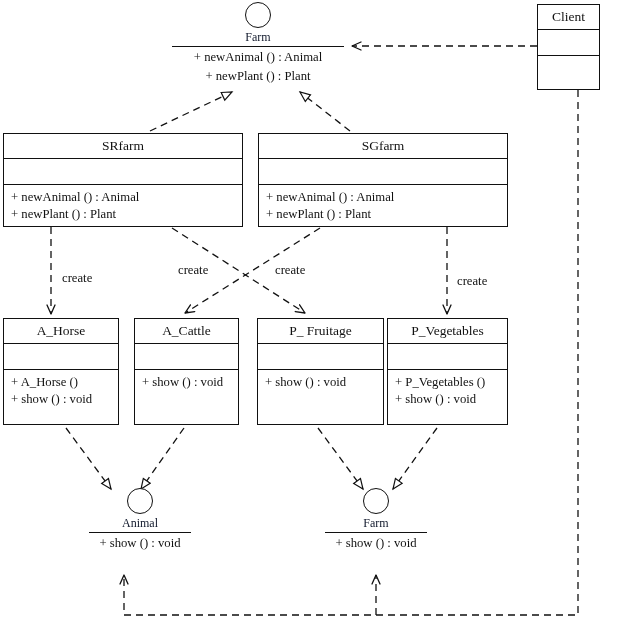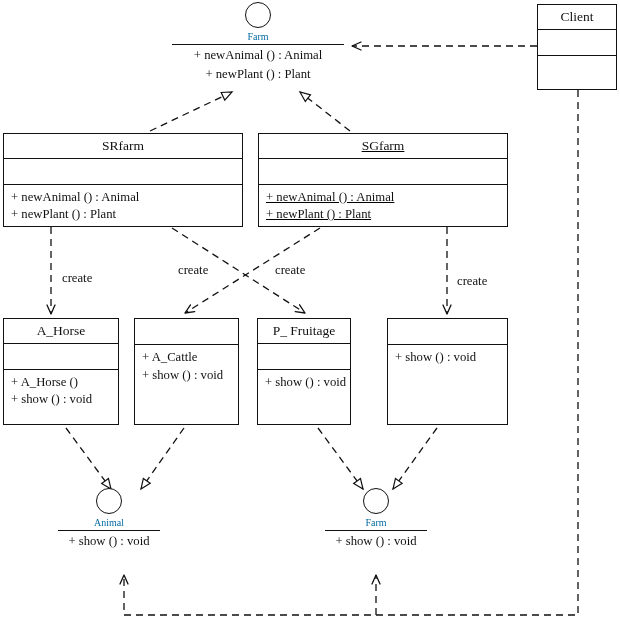--- a/index.html
+++ b/index.html
@@ -55,22 +55,22 @@
   }
   .iface .ball {
     width: 26px; height: 26px;
     border: 1.3px solid #111;
     border-radius: 50%;
     margin: 0 auto 3px auto;
     background: #fff;
     box-sizing: border-box;
   }
   .iface .iname {
-    font-size: 10px;
-    color: #0369a1;
+    font-size: 12px;
+    color: #0f172a;
     line-height: 1.1;
     padding-bottom: 2px;
     white-space: nowrap;
   }
   .iface .irule {
     border-top: 1.2px solid #111;
     margin: 0 auto;
   }
   .iface .iop {
     font-size: 12.7px;
@@ -154,36 +154,36 @@
   </svg>
 
   <div class="iface" style="left:172px; top:2px; width:172px;">
     <div class="ball"></div>
     <div class="iname">Farm</div>
     <div class="irule" style="width:172px;"></div>
     <div class="iop">+ newAnimal () : Animal</div>
     <div class="iop">+ newPlant () : Plant</div>
   </div>
 
-  <div class="umlbox" style="left:537px; top:4px; width:80px; height:86px;">
+  <div class="umlbox" style="left:537px; top:4px; width:63px; height:86px;">
     <div class="cmpt cname">Client</div>
     <div class="cmpt cattrs"></div>
     <div class="cmpt cattrs"></div>
   </div>
 
   <div class="umlbox" style="left:3px; top:133px; width:240px; height:94px;">
     <div class="cmpt cname">SRfarm</div>
     <div class="cmpt cattrs"></div>
     <div class="cmpt cops">
       <div>+ newAnimal () : Animal</div>
       <div>+ newPlant () : Plant</div>
     </div>
   </div>
 
-  <div class="umlbox" style="left:258px; top:133px; width:250px; height:94px;text-decoration:underline;">
+  <div class="umlbox" style="left:258px; top:133px; width:250px; height:94px;">
     <div class="cmpt cname">SGfarm</div>
     <div class="cmpt cattrs"></div>
     <div class="cmpt cops">
       <div>+ newAnimal () : Animal</div>
       <div>+ newPlant () : Plant</div>
     </div>
   </div>
 
   <div class="elabel" style="left:62px; top:272px;">create</div>
   <div class="elabel" style="left:178px; top:264px;">create</div>
@@ -193,43 +193,45 @@
   <div class="umlbox" style="left:3px; top:318px; width:116px; height:107px;font-family:Liberation Serif, serif;">
     <div class="cmpt cname">A_Horse</div>
     <div class="cmpt cattrs"></div>
     <div class="cmpt cops">
       <div>+ A_Horse ()</div>
       <div>+ show () : void</div>
     </div>
   </div>
 
   <div class="umlbox" style="left:134px; top:318px; width:105px; height:107px;">
-    <div class="cmpt cattrs"></div>
-    <div class="cmpt cops">
-      <div>+ A_Cattle</div>
-      <div>+ show () : void</div>
-    </div>
-  </div>
-
-  <div class="umlbox" style="left:257px; top:318px; width:94px; height:107px;">
+    <div class="cmpt cname">A_Cattle</div>
+    <div class="cmpt cattrs"></div>
+    <div class="cmpt cops">
+      <div>+ show () : void</div>
+    </div>
+  </div>
+
+  <div class="umlbox" style="left:257px; top:318px; width:127px; height:107px;">
     <div class="cmpt cname">P_ Fruitage</div>
     <div class="cmpt cattrs"></div>
     <div class="cmpt cops">
       <div>+ show () : void</div>
     </div>
   </div>
 
   <div class="umlbox" style="left:387px; top:318px; width:121px; height:107px;">
-    <div class="cmpt cattrs"></div>
-    <div class="cmpt cops">
-      <div>+ show () : void</div>
-    </div>
-  </div>
-
-  <div class="iface" style="left:58px; top:488px; width:102px;">
+    <div class="cmpt cname">P_Vegetables</div>
+    <div class="cmpt cattrs"></div>
+    <div class="cmpt cops">
+      <div>+ P_Vegetables ()</div>
+      <div>+ show () : void</div>
+    </div>
+  </div>
+
+  <div class="iface" style="left:89px; top:488px; width:102px;">
     <div class="ball"></div>
     <div class="iname">Animal</div>
     <div class="irule" style="width:102px;"></div>
     <div class="iop">+ show () : void</div>
   </div>
 
   <div class="iface" style="left:325px; top:488px; width:102px;">
     <div class="ball"></div>
     <div class="iname">Farm</div>
     <div class="irule" style="width:102px;"></div>

